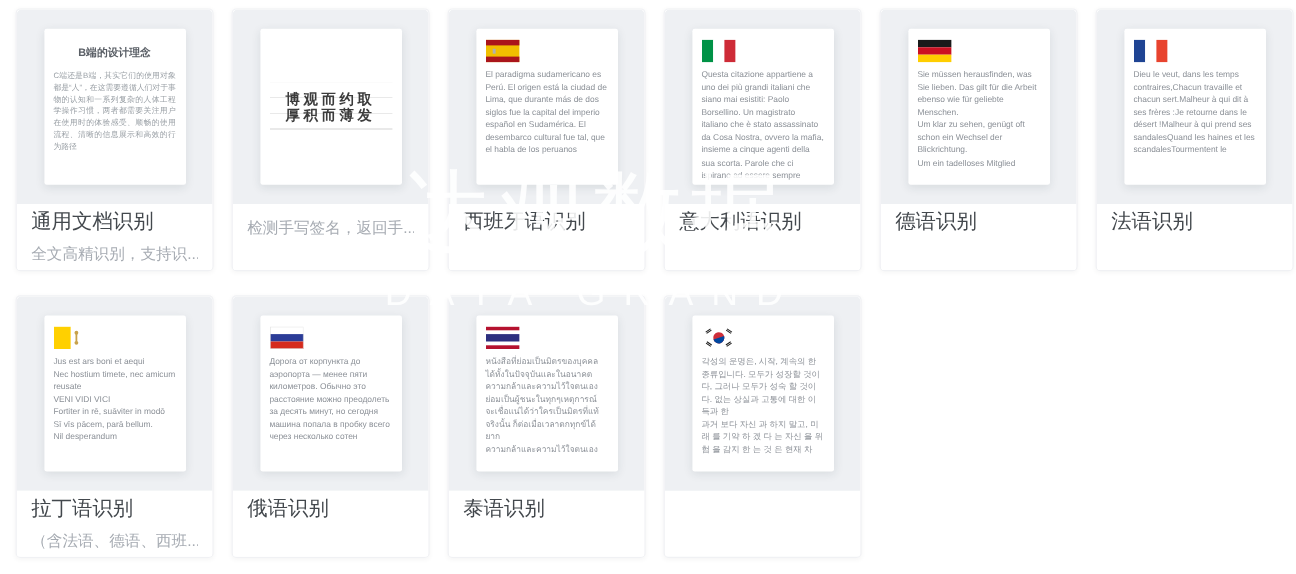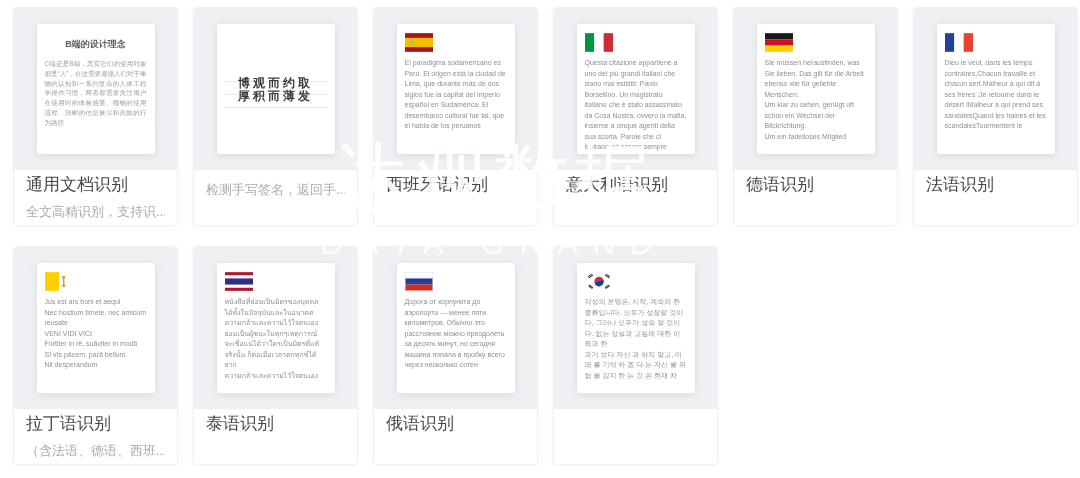--- a/index.html
+++ b/index.html
@@ -168,48 +168,48 @@
         <div class="card-title">拉丁语识别</div>
         <div class="card-sub">（含法语、德语、西班...</div>
       </div>
     </div>
 
 
     <div class="card">
       <div class="preview">
         <div class="doc">
           <svg class="flag" viewBox="0 0 30 20">
+            <rect width="30" height="6.7" fill="#ffffff"></rect>
+              <rect y="6.7" width="30" height="6.6" fill="#2B3C97"></rect>
+              <rect y="13.3" width="30" height="6.7" fill="#D52B1E"></rect>
+            <rect x="0.3" y="0.3" width="29.4" height="19.4" fill="none" stroke="#e2e2e2" stroke-width="0.6"></rect>
+          </svg>
+          <div class="doc-text">Дорога от корпункта до аэропорта — менее пяти километров. Обычно это расстояние можно преодолеть за десять минут, но сегодня машина попала в пробку всего через несколько сотен</div>
+        </div>
+      </div>
+      <div class="card-body">
+        <div class="card-title">俄语识别</div>
+      </div>
+    </div>
+
+    <div class="card">
+      <div class="preview">
+        <div class="doc">
+          <svg class="flag" viewBox="0 0 30 20">
             <rect width="30" height="20" fill="#ffffff"></rect>
             <rect width="30" height="3.3" fill="#B5122F"></rect>
               <rect y="6.7" width="30" height="6.6" fill="#2D2F7F"></rect>
               <rect y="16.7" width="30" height="3.3" fill="#B5122F"></rect>
           </svg>
           <div class="doc-text">หนังสือที่ย่อมเป็นมิตรของบุคคล ได้ทั้งในปัจจุบันและในอนาคต ความกล้าและความไว้ใจตนเอง ย่อมเป็นผู้ชนะในทุกๆเหตุการณ์ จะเชื่อแน่ได้ว่าใครเป็นมิตรที่แท้จริงนั้น ก็ต่อเมื่อเวลาตกทุกข์ได้ยาก
 ความกล้าและความไว้ใจตนเอง</div>
         </div>
       </div>
       <div class="card-body">
         <div class="card-title">泰语识别</div>
-      </div>
-    </div>
-
-    <div class="card">
-      <div class="preview">
-        <div class="doc">
-          <svg class="flag" viewBox="0 0 30 20">
-            <rect width="30" height="6.7" fill="#ffffff"></rect>
-              <rect y="6.7" width="30" height="6.6" fill="#2B3C97"></rect>
-              <rect y="13.3" width="30" height="6.7" fill="#D52B1E"></rect>
-            <rect x="0.3" y="0.3" width="29.4" height="19.4" fill="none" stroke="#e2e2e2" stroke-width="0.6"></rect>
-          </svg>
-          <div class="doc-text">Дорога от корпункта до аэропорта — менее пяти километров. Обычно это расстояние можно преодолеть за десять минут, но сегодня машина попала в пробку всего через несколько сотен</div>
-        </div>
-      </div>
-      <div class="card-body">
-        <div class="card-title">俄语识别</div>
       </div>
     </div>
 
     <div class="card">
       <div class="preview">
         <div class="doc">
           <svg class="flag" viewBox="0 0 30 20">
             <rect width="30" height="20" fill="#ffffff"></rect>
             <g transform="rotate(-18 15 10)">
               <circle cx="15" cy="10" r="5" fill="#CD2E3A"></circle>

